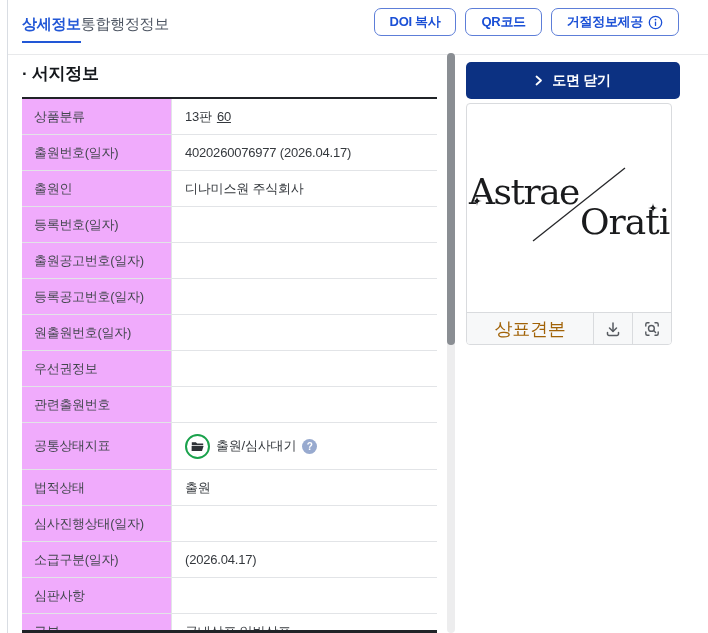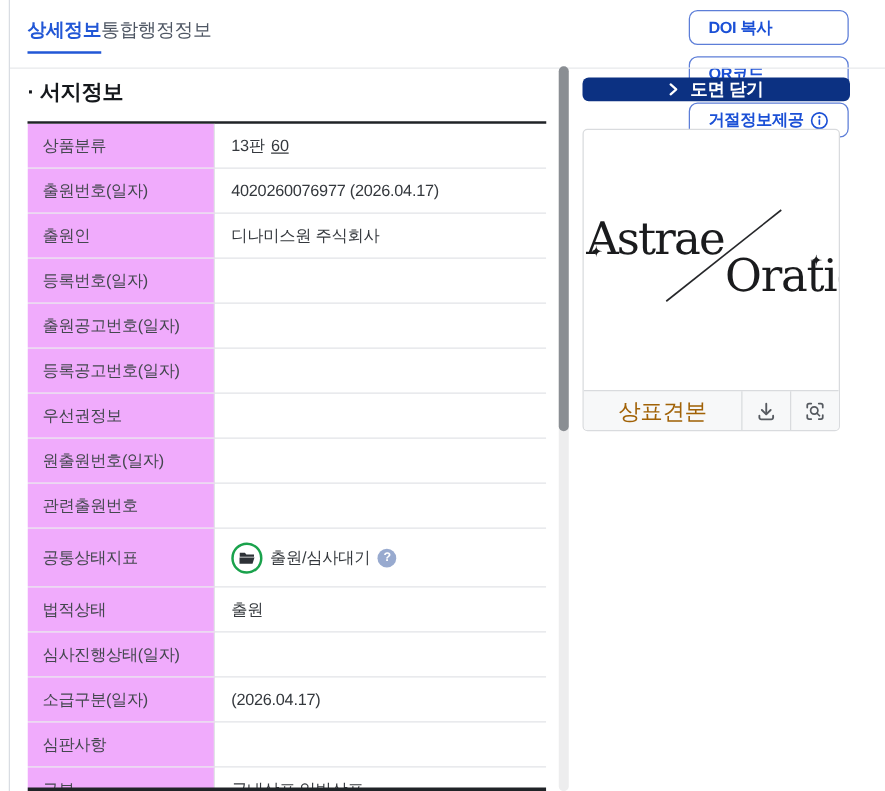--- a/index.html
+++ b/index.html
@@ -9,21 +9,21 @@
     --accent:#2257d6; --navy:#0c3182; --green:#1aa24c; --line:#e2e4e7;
   }
   .page-frame{position:absolute;left:7px;top:0;bottom:0;right:0;border-left:1px solid #d9dde3;pointer-events:none;}
 
   
   .tabs{position:absolute;left:22px;top:15px;display:flex;gap:0;}
   .tab{font-size:15px;color:#4e5663;padding-bottom:7px;border-bottom:2px solid transparent;cursor:pointer;letter-spacing:-0.3px;}
   .tab.active{color:var(--accent);font-weight:bold;border-bottom-color:var(--accent);}
 
   
-  .hbtns{position:absolute;top:8px;right:29px;display:flex;gap:9px;flex-direction:column;}
+  .hbtns{position:absolute;top:8px;right:29px;display:flex;gap:9px;}
   .hbtn{height:28px;padding:0 15px;border:1px solid #5d7ed8;border-radius:7px;background:#fff;
         color:#1b50d6;font-weight:bold;font-size:13px;display:flex;align-items:center;gap:5px;cursor:pointer;letter-spacing:-0.3px;}
   .hbtn svg{display:block;}
 
   .top-divider{position:absolute;top:54px;left:8px;right:0;height:1px;background:#e8e9eb;}
 
   .sec-title{position:absolute;left:22px;top:48px;font-size:17px;font-weight:bold;color:#15181c;letter-spacing:-0.3px;}
 
   
   .biblio{position:absolute;left:22px;top:97px;width:415px;height:536px;border-top:2px solid #202327;overflow:hidden;box-sizing:border-box;}
@@ -37,21 +37,21 @@
         box-sizing:border-box;margin-right:6px;background:#fff;flex:0 0 auto;}
   .help{width:15px;height:15px;border-radius:50%;background:#98aacf;color:#fff;font-size:10px;font-weight:bold;
         display:flex;align-items:center;justify-content:center;margin-left:6px;cursor:pointer;flex:0 0 auto;}
   .table-bottom-bar{position:absolute;bottom:0;left:0;width:100%;height:3px;background:#202327;}
 
   
   .sb-track{position:absolute;left:447px;top:53px;width:8px;height:580px;background:#ededee;border-radius:4px;cursor:pointer;}
   .sb-thumb{position:absolute;top:0;left:0;width:8px;height:292px;background:#8a8e93;border-radius:4px;cursor:grab;}
 
   
-  .drawing-toggle{position:absolute;left:466px;top:62px;width:214px;height:19px;background:var(--navy);border-radius:5px;
+  .drawing-toggle{position:absolute;left:466px;top:62px;width:214px;height:37px;background:var(--navy);border-radius:5px;
         color:#fff;font-size:14px;font-weight:bold;display:flex;align-items:center;justify-content:center;gap:9px;cursor:pointer;letter-spacing:-0.3px;}
   .image-box{position:absolute;left:466px;top:103px;width:206px;height:242px;border:1px solid #d9dbde;border-radius:4px;
         background:#fff;box-sizing:border-box;display:flex;flex-direction:column;overflow:hidden;}
   .logo-area{position:relative;flex:1;overflow:hidden;}
   .logo-word{position:absolute;font-family:"DejaVu Serif","Liberation Serif",serif;line-height:1;color:#1a1b1d;white-space:nowrap;}
   .logo-w1{left:2px;top:70px;font-size:36px;letter-spacing:-1.5px;}
   .logo-w2{left:113px;top:100px;font-size:36px;letter-spacing:-1px;}
   .logo-svg{position:absolute;left:0;top:0;pointer-events:none;}
   .box-footer{height:31px;border-top:1px solid #d9dbde;background:#f7f8f9;display:flex;align-items:stretch;flex:0 0 auto;}
   .caption-cell{flex:1;display:flex;align-items:center;justify-content:center;font-size:18px;color:#a16207;letter-spacing:-0.3px;}
@@ -122,27 +122,27 @@
         <span></span>
       </div>
     </div>
     <div class="t-row">
       <div class="t-label">등록공고번호(일자)</div>
       <div class="t-value">
         <span></span>
       </div>
     </div>
     <div class="t-row">
+      <div class="t-label">원출원번호(일자)</div>
+      <div class="t-value">
+        <span></span>
+      </div>
+    </div>
+    <div class="t-row">
       <div class="t-label">우선권정보</div>
-      <div class="t-value">
-        <span></span>
-      </div>
-    </div>
-    <div class="t-row">
-      <div class="t-label">원출원번호(일자)</div>
       <div class="t-value">
         <span></span>
       </div>
     </div>
     <div class="t-row">
       <div class="t-label">관련출원번호</div>
       <div class="t-value">
         <span></span>
       </div>
     </div>

